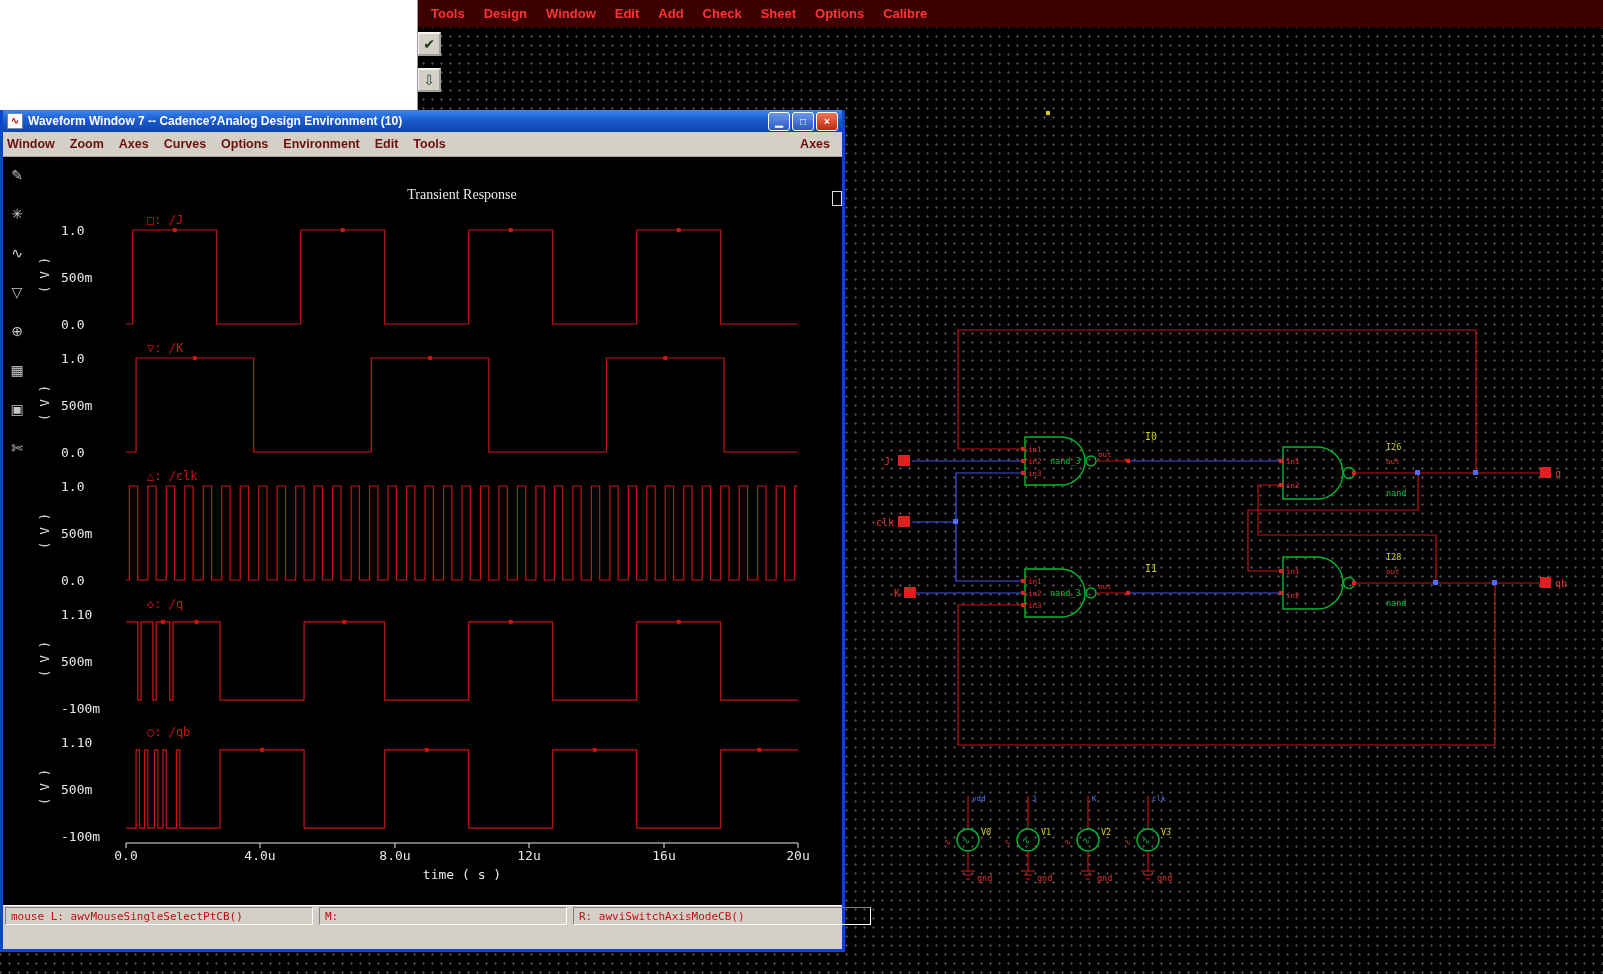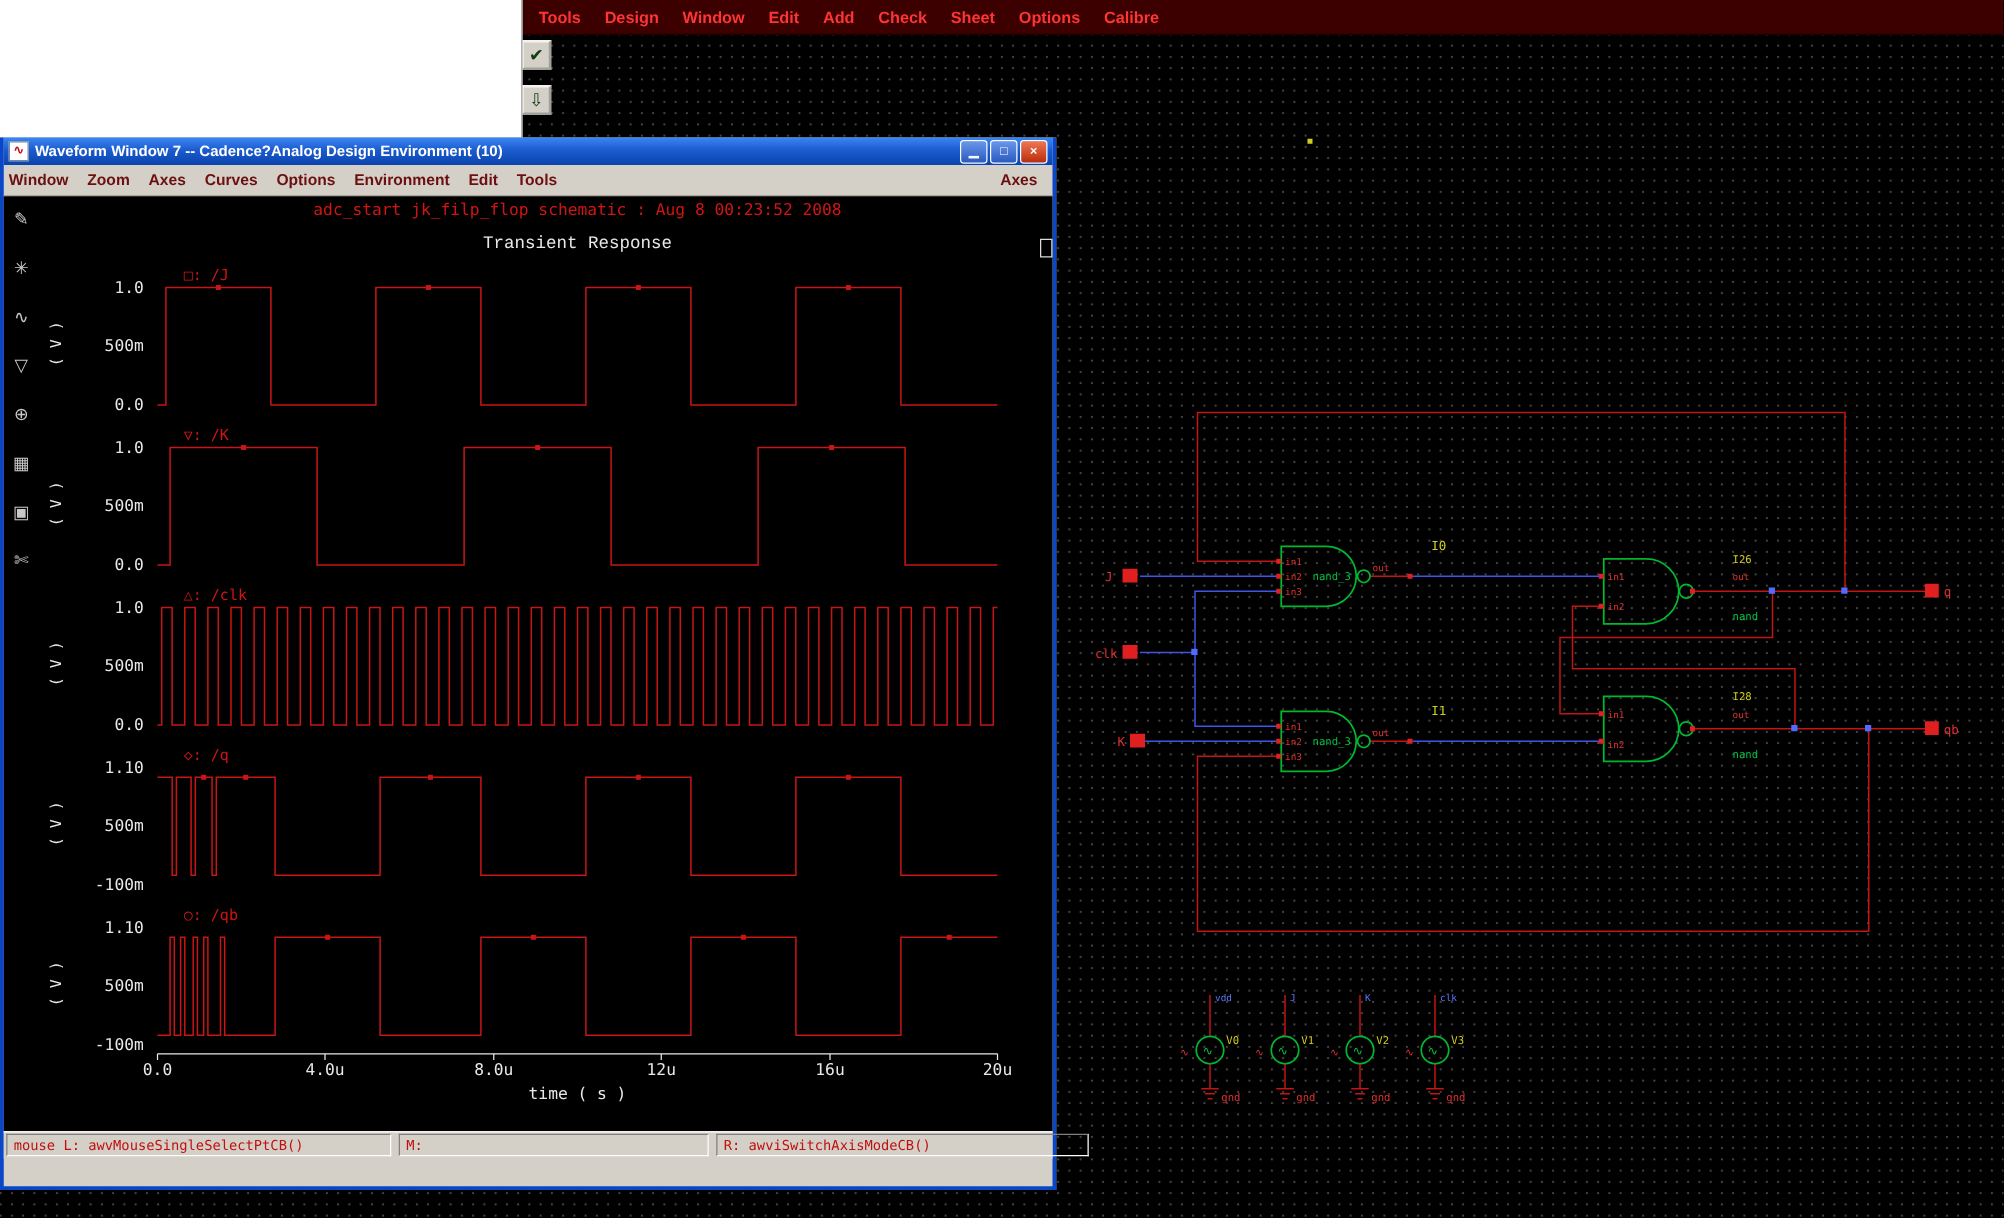--- a/index.html
+++ b/index.html
@@ -40,23 +40,23 @@
   #wf-menu{height:24px;display:flex;gap:15px;align-items:center;padding:0 4px;color:#6b0f0f;font-weight:bold;font-size:12.5px;border-bottom:1px solid #a8a49c;}
   #wf-menu .help{margin-left:auto;padding-right:8px;}
   #wf-main{position:relative;height:748px;background:#000;display:flex;}
   #wf-tools{width:28px;display:flex;flex-direction:column;align-items:center;padding-top:10px;gap:23px;color:#c8c8c8;font-size:14px;}
   #wf-plot{position:relative;flex:1;}
   #plot-svg{position:absolute;left:0;top:0;}
   #plot-svg text{font-family:"DejaVu Sans Mono",monospace;fill:#e8e8e8;font-size:13px;}
   .trace{stroke:#c81616;stroke-width:1.2;fill:none;}
   .axis{stroke:#e8e8e8;stroke-width:1;}
   .hdr{position:absolute;left:95px;width:672px;text-align:center;color:#d21414;font-family:"DejaVu Sans Mono",monospace;font-size:13px;top:4px;}
-  .ttl{position:absolute;left:95px;width:672px;text-align:center;color:#e8e8e8;font-family:Liberation Mono, monospace;font-size:14px;top:30px;}
+  .ttl{position:absolute;left:95px;width:672px;text-align:center;color:#e8e8e8;font-family:Liberation Serif, serif;font-size:14px;top:30px;}
   .sig-label{position:absolute;color:#d21414;font-family:"DejaVu Sans Mono",monospace;font-size:12px;white-space:pre;}
-  .ytick{position:absolute;color:#e8e8e8;font-family:"DejaVu Sans Mono",monospace;font-size:13px;text-align:right;width:54px;left:30px;}
+  .ytick{position:absolute;color:#e8e8e8;font-family:"DejaVu Sans Mono",monospace;font-size:13px;width:54px;left:30px;}
   .unit{position:absolute;color:#e8e8e8;font-family:"DejaVu Sans Mono",monospace;font-size:12px;transform:rotate(-90deg);transform-origin:center;left:-8px;width:44px;text-align:center;}
   .strip-ind{position:absolute;left:801px;top:34px;width:8px;height:13px;border:1px solid #dcdcdc;}
   #wf-status{height:21px;background:#d4d0c8;position:relative;border-top:1px solid #fff;}
   .status-cell{position:absolute;top:1px;height:18px;border:1px solid;border-color:#808080 #ffffff #ffffff #808080;color:#c01010;font-family:"DejaVu Sans Mono",monospace;font-size:11px;padding:2px 5px;box-sizing:border-box;white-space:nowrap;overflow:hidden;}
 </style>
 </head>
 <body>
 
 <div id="stage">
   <div id="grid-dots"></div>
@@ -268,21 +268,20 @@
           <span>✎</span>
           <span>✳</span>
           <span>∿</span>
           <span>▽</span>
           <span>⊕</span>
           <span>▦</span>
           <span>▣</span>
           <span>✄</span>
         </div>
       <div id="wf-plot">
-        <div class="hdr">adc_start jk_filp_flop schematic : Aug  8 00:23:52 2008</div>
         <div class="ttl">Transient Response</div>
         <div class="strip-ind"></div>
         <svg id="plot-svg" width="811" height="748">
           <line class="axis" x1="95" y1="686" x2="767" y2="686"></line>
           <line class="axis" x1="95" y1="686" x2="95" y2="691"></line>
           <line class="axis" x1="229" y1="686" x2="229" y2="691"></line>
           <line class="axis" x1="364" y1="686" x2="364" y2="691"></line>
           <line class="axis" x1="498" y1="686" x2="498" y2="691"></line>
           <line class="axis" x1="633" y1="686" x2="633" y2="691"></line>
           <line class="axis" x1="767" y1="686" x2="767" y2="691"></line>

